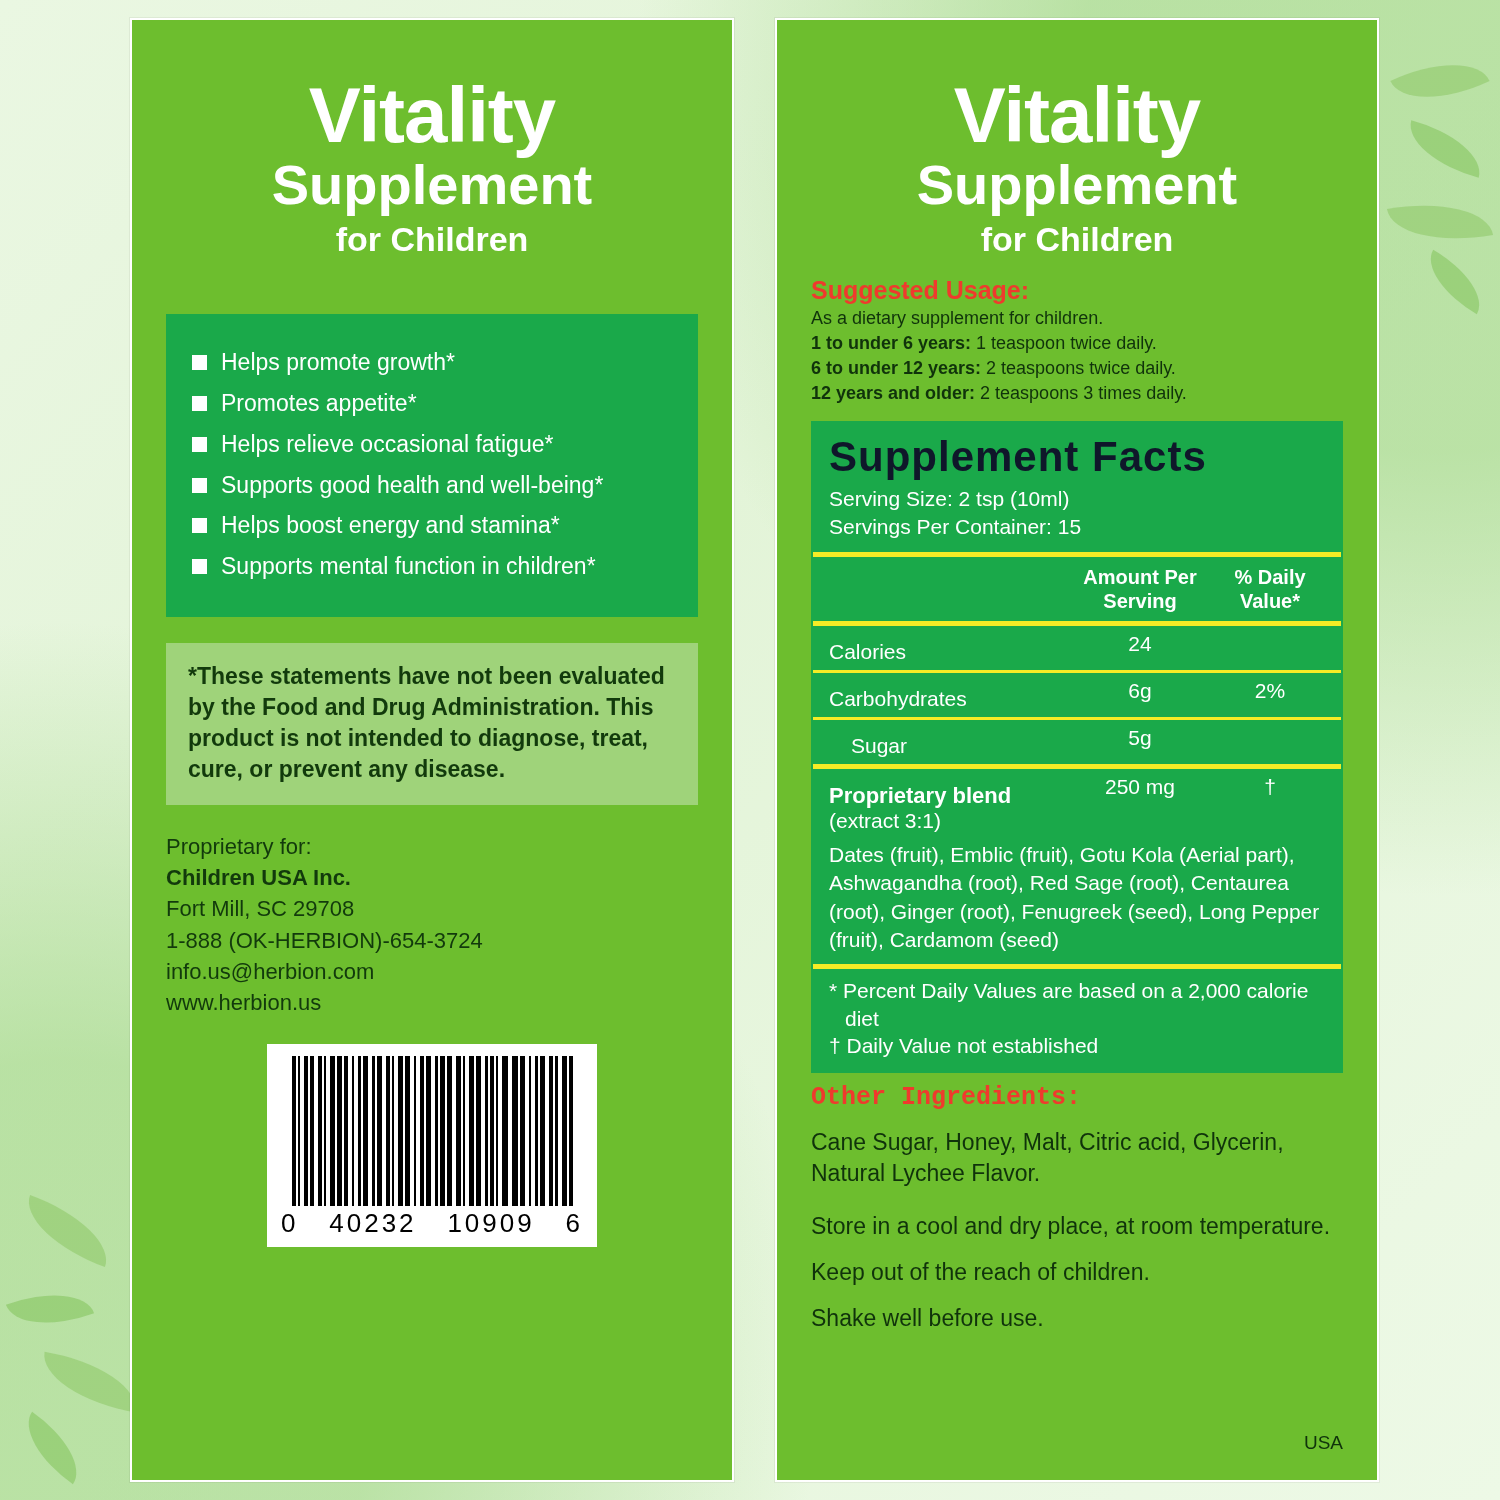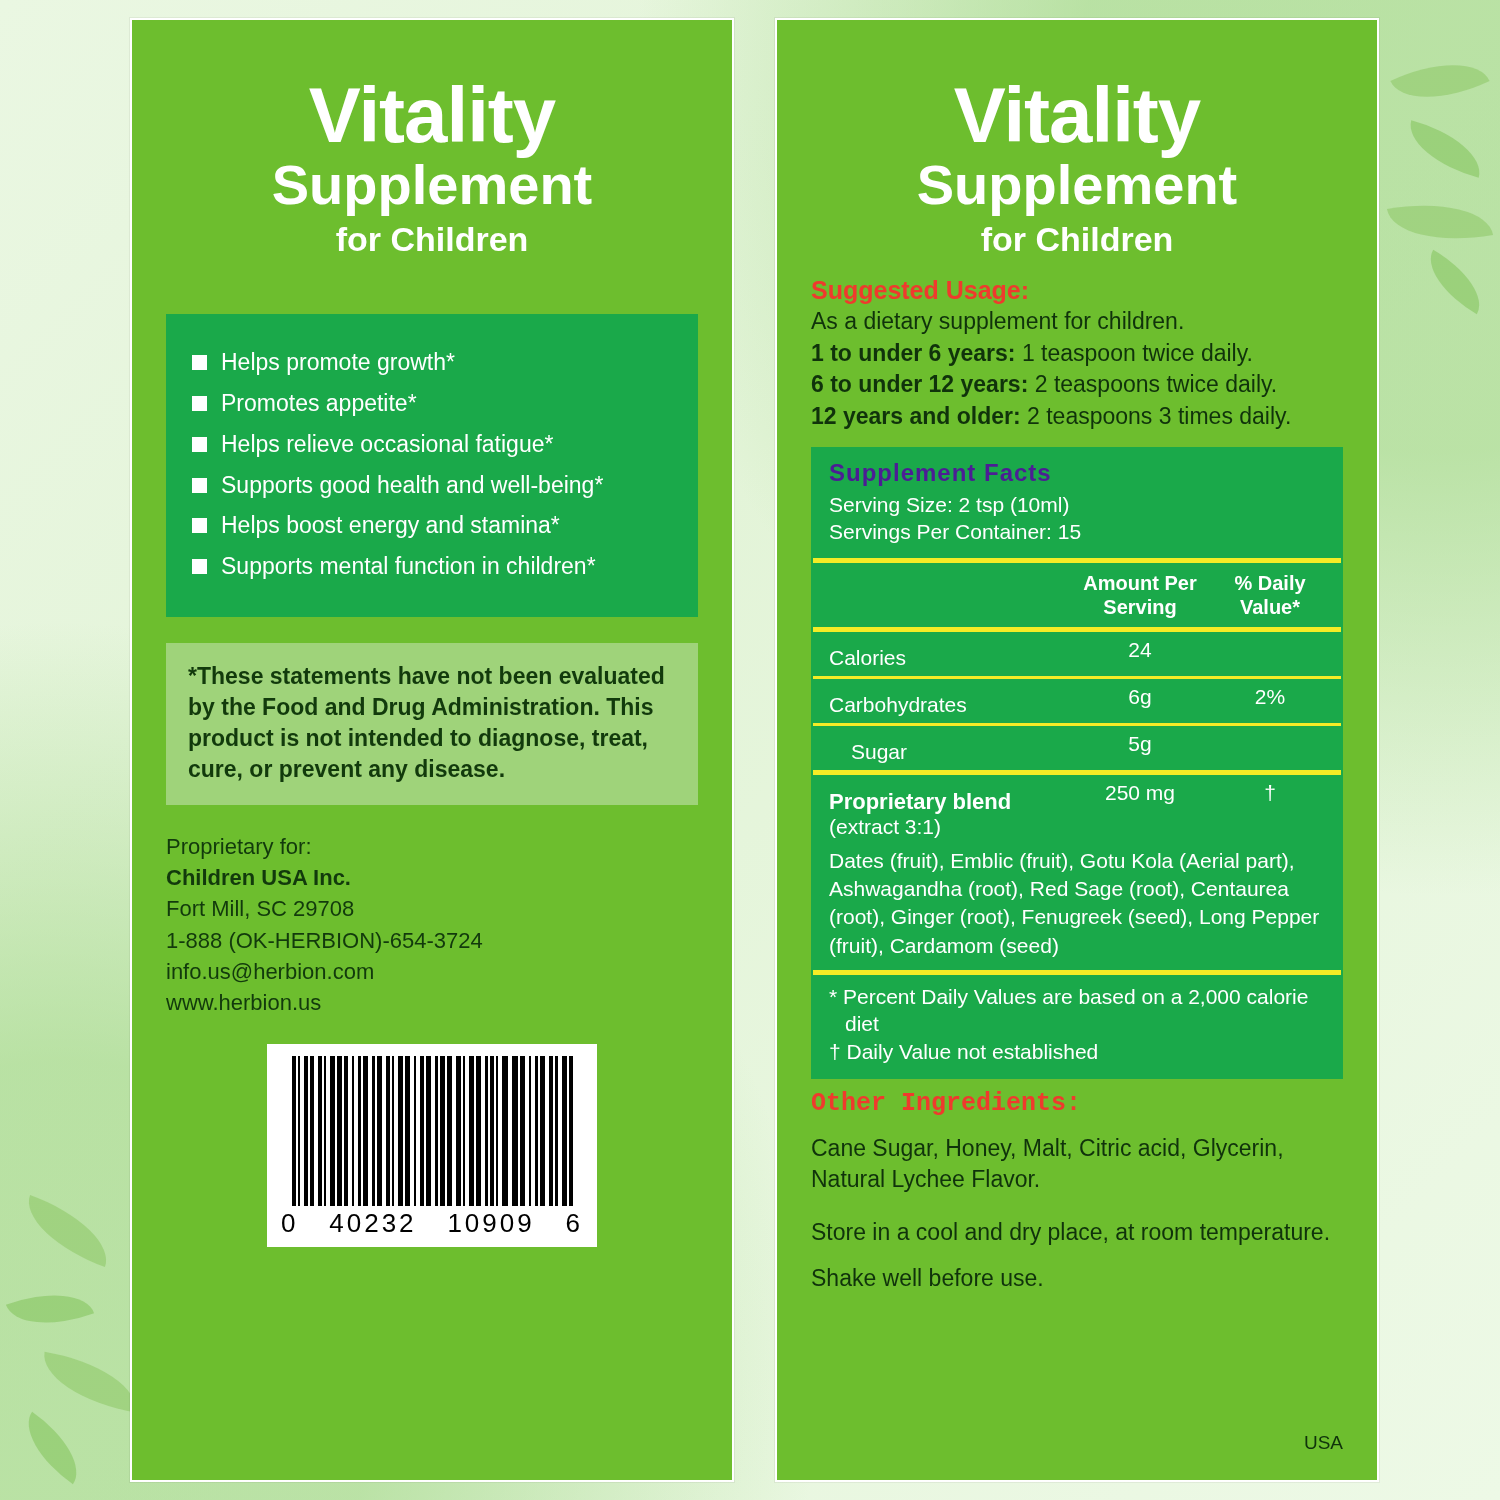--- a/index.html
+++ b/index.html
@@ -46,26 +46,26 @@
   .mfg{margin:26px 34px 0 34px;color:#123a0c;font-size:22px;line-height:1.42;}
   .mfg .bold{font-weight:bold;}
   .barcode-wrap{margin:26px auto 0 auto;width:310px;background:#fff;padding:12px 10px 4px 10px;}
   .bars{height:150px;display:flex;align-items:stretch;justify-content:center;gap:0;}
   .bars i{display:block;background:#000;}
   .barnum{display:flex;justify-content:space-between;font-size:26px;letter-spacing:3px;padding:2px 4px 4px 4px;color:#000;font-family:"Liberation Sans", sans-serif;}
 
   
   .sec-red{color:#ef3a2d;font-weight:bold;font-size:25px;margin:0 0 2px 0;}
   .back-body{margin:18px 34px 0 34px;color:#10330b;}
-  .usage p{font-size:23px;line-height:1.28;margin:2px 0;}
+  .usage p{font-size:18px;line-height:1.28;margin:2px 0;}
   .usage .b{font-weight:bold;}
   .sf{
     margin:16px 0 0 0;background:#1aa94a;border:2px solid #1aa94a;
   }
-  .sf-title{color:#4c1d95;font-size:24px;font-weight:bold;letter-spacing:1px;padding:10px 16px 4px 16px;}
+  .sf-title{color:#0f172a;font-size:42px;font-weight:bold;letter-spacing:1px;padding:10px 16px 4px 16px;}
   .sf-serv{color:#fff;font-size:21px;line-height:1.3;padding:0 16px 12px 16px;}
   .rule{height:5px;background:#f4ec26;}
   .rule.thin{height:3px;background:#f4ec26;}
   .sf-row{display:flex;color:#fff;font-size:21px;padding:6px 16px;align-items:flex-start;}
   .sf-row .c1{flex:1;margin-top:8px;}
   .sf-row .c2{width:150px;text-align:center;}
   .sf-row .c3{width:110px;text-align:center;}
   .sf-head{font-weight:bold;font-size:20px;line-height:1.2;padding-top:8px;padding-bottom:8px;}
   .indent{padding-left:22px;}
   .blend-title{font-weight:bold;font-size:22px;}
@@ -346,20 +346,21 @@
           <div class="hang">* Percent Daily Values are based on a 2,000 calorie diet</div>
           <div class="hang">† Daily Value not established</div>
         </div>
       </div>
 
       <div class="other">
         <div class="sec-red" style="margin-top:10px;font-family:Liberation Mono, monospace;">Other Ingredients:</div>
         <p>Cane Sugar, Honey, Malt, Citric acid, Glycerin, Natural Lychee Flavor.</p>
         <div class="store">
           <p>Store in a cool and dry place, at room temperature.</p>
+          <p>Keep out of the reach of children.</p>
           <p>Shake well before use.</p>
         </div>
       </div>
     </div>
 
     <div class="usa">USA</div>
   </div>
 
 </div>
 

